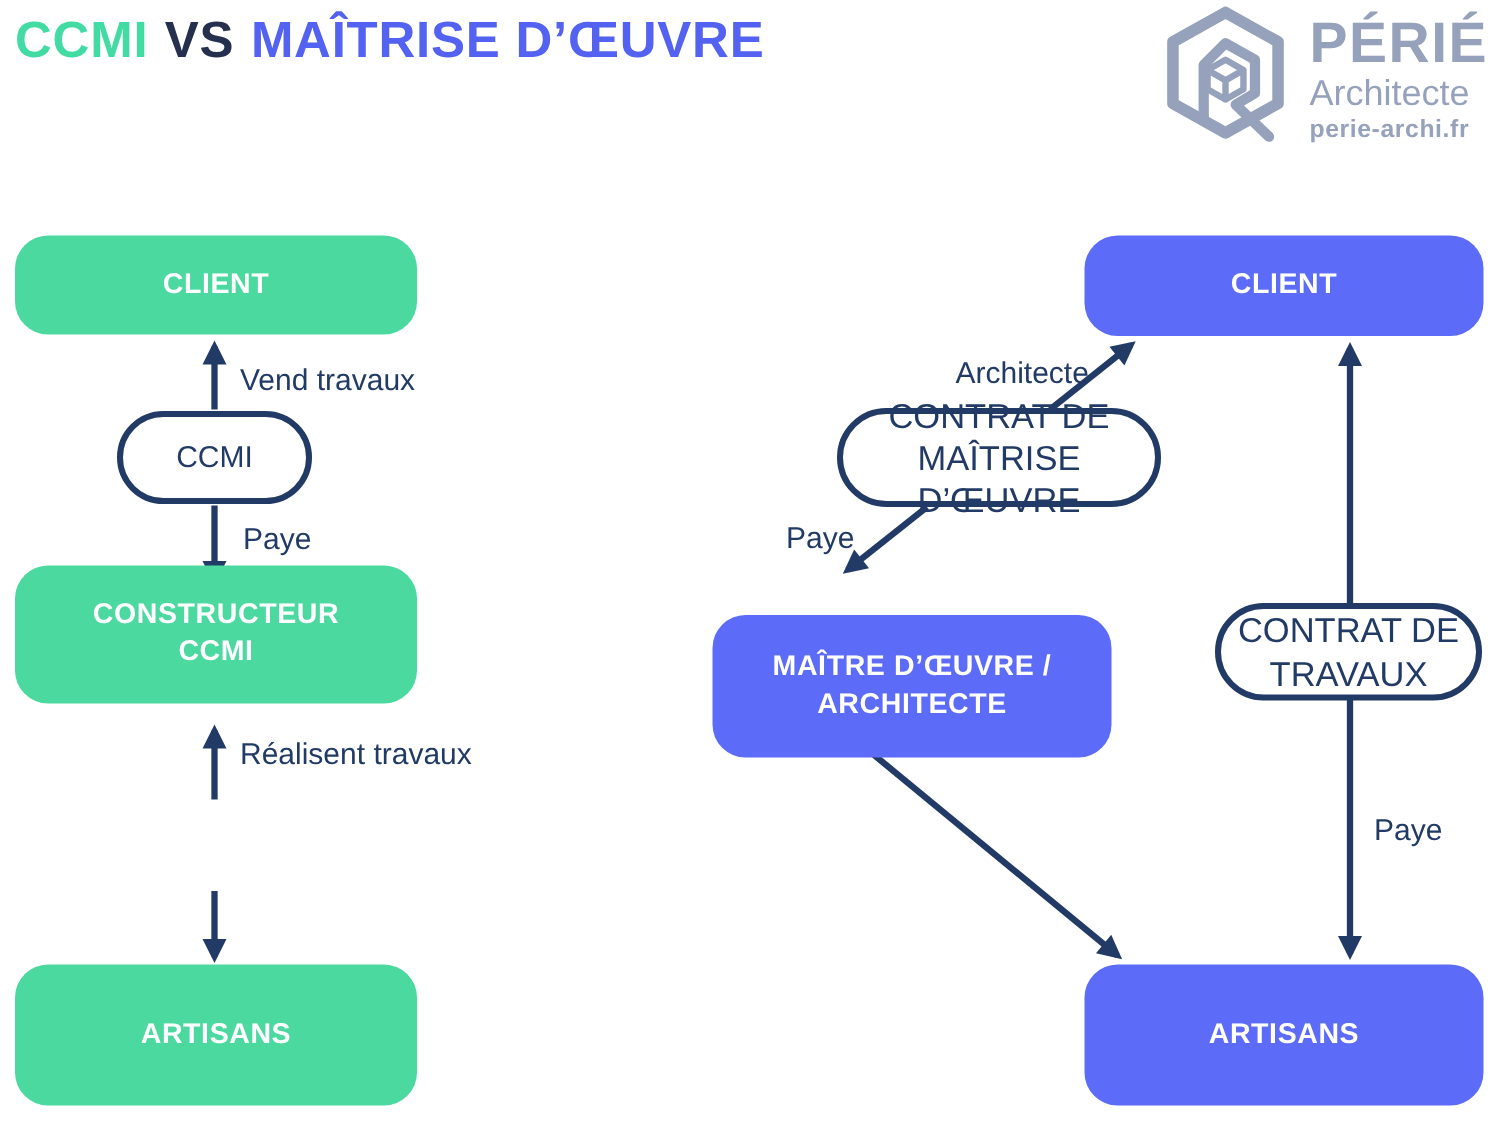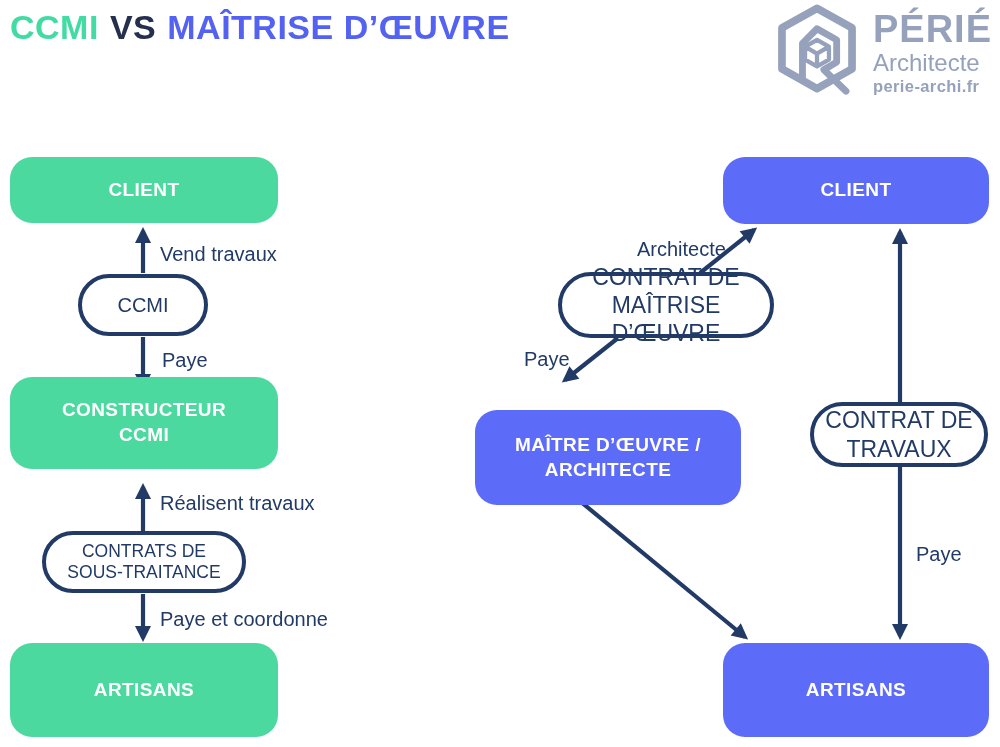--- a/index.html
+++ b/index.html
@@ -85,24 +85,21 @@
 
   <div class="pill" style="left:78px;top:274px;width:130px;height:62px;font-size:20px;">CCMI</div>
 
   <div class="elabel" style="left:162px;top:347px;">Paye</div>
 
   <div class="box green" style="left:10px;top:377px;width:268px;height:92px;">CONSTRUCTEUR
 CCMI</div>
 
   <div class="elabel" style="left:160px;top:490px;">Réalisent travaux</div>
 
-  <div class="pill" style="left:42px;top:531px;width:204px;height:62px;font-size:17.5px;">CONTRATS DE
-SOUS-TRAITANCE</div>
 
-  <div class="elabel" style="left:160px;top:606px;">Paye et coordonne</div>
 
   <div class="box green" style="left:10px;top:643px;width:268px;height:94px;">ARTISANS</div>
 
   <div class="box blue" style="left:723px;top:157px;width:266px;height:67px;">CLIENT</div>
 
   <div class="elabel" style="left:637px;top:236px;">Architecte</div>
 
   <div class="pill" style="left:558px;top:272px;width:216px;height:66px;">CONTRAT DE
 MAÎTRISE D’ŒUVRE</div>
 

